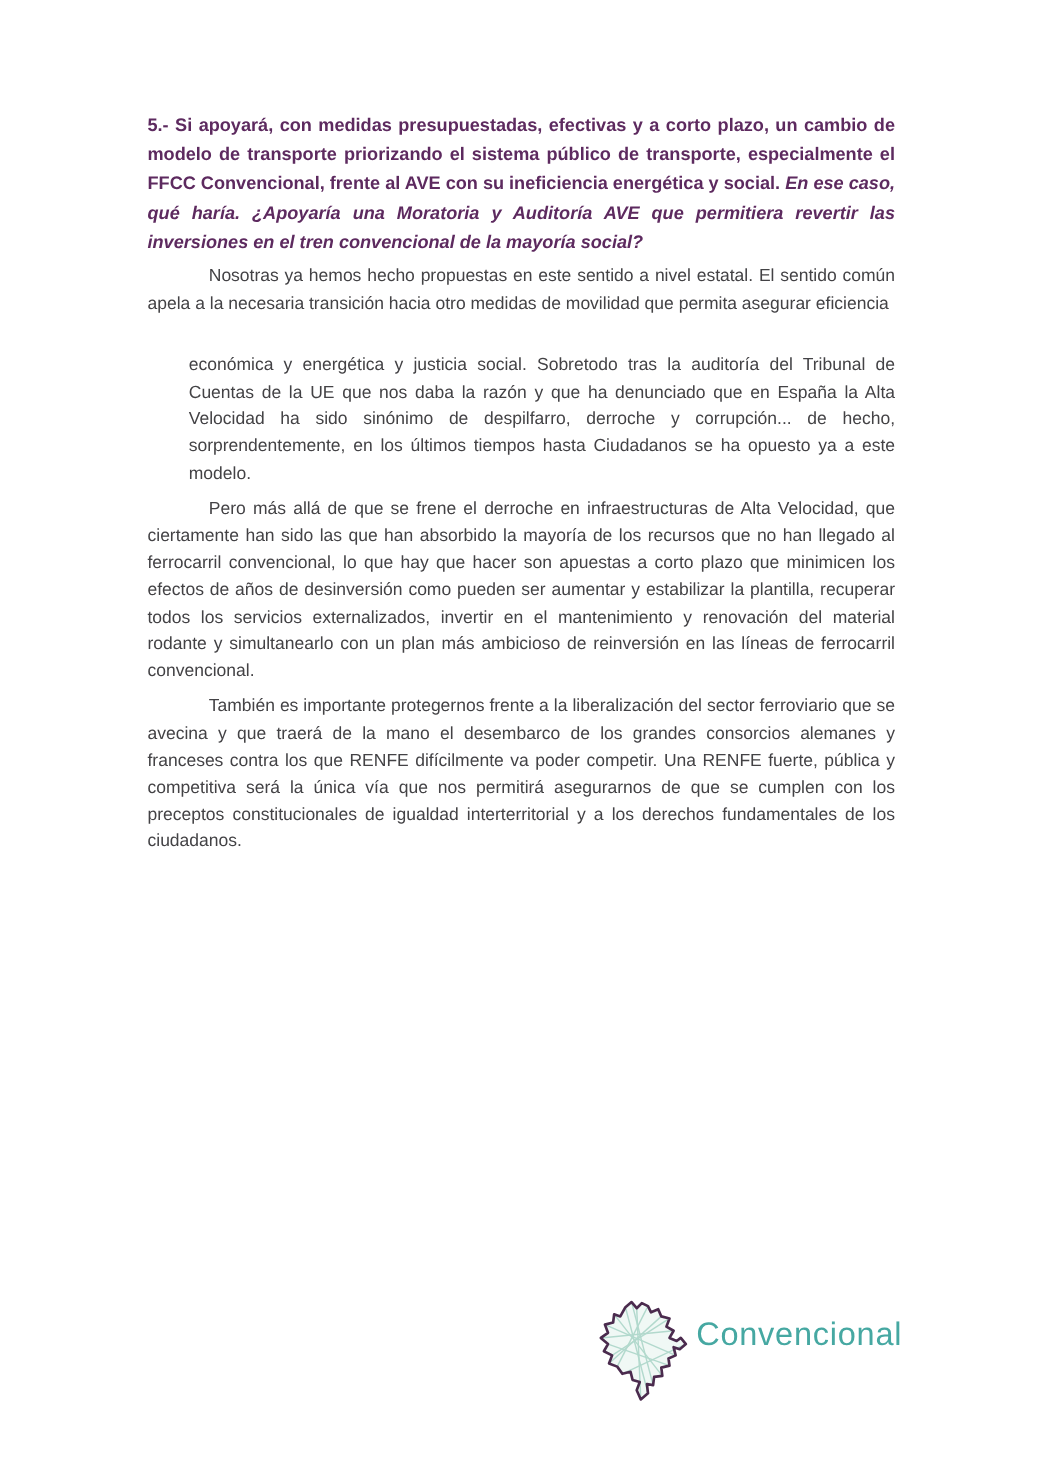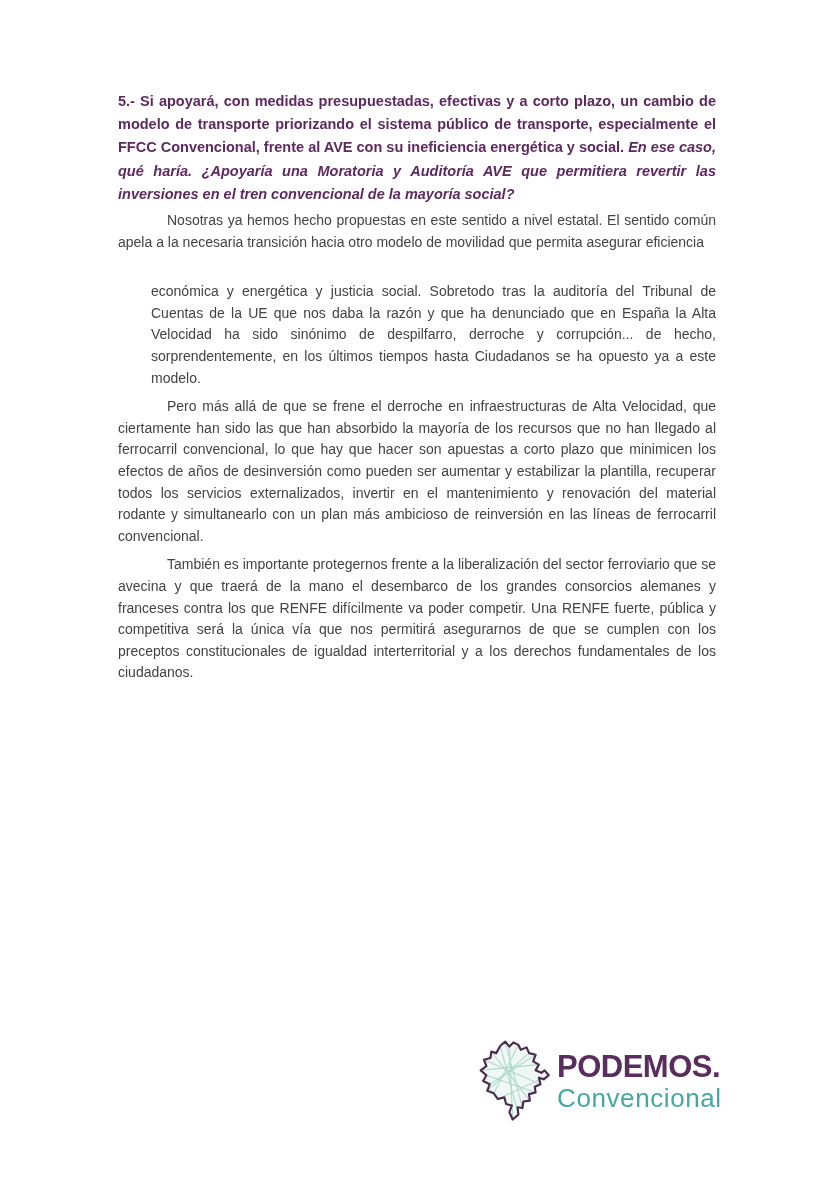--- a/index.html
+++ b/index.html
@@ -66,21 +66,21 @@
 </style>
 </head>
 <body>
 
 <div class="page">
 
   <div class="content">
 
     <p class="question"><span>5.- Si apoyará, con medidas presupuestadas, efectivas y a corto plazo, un cambio de modelo de transporte priorizando el sistema público de transporte, especialmente el FFCC Convencional, frente al AVE con su ineficiencia energética y social.</span> <span class="q-italic">En ese caso, qué haría. ¿Apoyaría una Moratoria y Auditoría AVE que permitiera revertir las inversiones en el tren convencional de la mayoría social?</span></p>
 
-    <p class="body-par indent">Nosotras ya hemos hecho propuestas en este sentido a nivel estatal. El sentido común apela a la necesaria transición hacia otro modelo de movilidad que permita asegurar eficiencia</p>
+    <p class="body-par indent">Nosotras ya hemos hecho propuestas en este sentido a nivel estatal. El sentido común apela a la necesaria transición hacia otro medidas de movilidad que permita asegurar eficiencia</p>
 
     <p class="body-par continuation">económica y energética y justicia social. Sobretodo tras la auditoría del Tribunal de Cuentas de la UE que nos daba la razón y que ha denunciado que en España la Alta Velocidad ha sido sinónimo de despilfarro, derroche y corrupción... de hecho, sorprendentemente, en los últimos tiempos hasta Ciudadanos se ha opuesto ya a este modelo.</p>
 
     <p class="body-par indent">Pero más allá de que se frene el derroche en infraestructuras de Alta Velocidad, que ciertamente han sido las que han absorbido la mayoría de los recursos que no han llegado al ferrocarril convencional, lo que hay que hacer son apuestas a corto plazo que minimicen los efectos de años de desinversión como pueden ser aumentar y estabilizar la plantilla, recuperar todos los servicios externalizados, invertir en el mantenimiento y renovación del material rodante y simultanearlo con un plan más ambicioso de reinversión en las líneas de ferrocarril convencional.</p>
 
     <p class="body-par indent">También es importante protegernos frente a la liberalización del sector ferroviario que se avecina y que traerá de la mano el desembarco de los grandes consorcios alemanes y franceses contra los que RENFE difícilmente va poder competir. Una RENFE fuerte, pública y competitiva será la única vía que nos permitirá asegurarnos de que se cumplen con los preceptos constitucionales de igualdad interterritorial y a los derechos fundamentales de los ciudadanos.</p>
 
   </div>
 
   <div class="logo">
@@ -102,19 +102,18 @@
         <line x1="96" y1="43" x2="34" y2="72"></line>
         <line x1="17" y1="24" x2="86" y2="54"></line>
         <line x1="48" y1="8" x2="52" y2="97"></line>
         <line x1="21" y1="62" x2="72" y2="16"></line>
         <line x1="37" y1="7" x2="59" y2="91"></line>
       </g>
       <path d="M37,7 L43,2 L48,8 L53,3 L59,6 L62,12 L69,9 L72,16 L80,18 L77,26 L84,30 L80,37 L87,40 L91,37 L96,43 L90,48 L84,46 L86,54 L79,57 L80,64 L72,66 L73,74 L65,75 L64,83 L58,82 L59,91 L52,97 L48,88 L51,80 L44,78 L42,70 L34,72 L29,65 L21,62 L24,54 L16,50 L20,43 L13,37 L20,32 L17,24 L25,22 L26,14 L32,16 Z" fill="none" stroke="#4b2b4e" stroke-width="2.6" stroke-linejoin="round"></path>
     </svg>
 
     <div class="logo-text">
-      <div class="brand">PODEMOS.</div>
       <div class="region">Convencional</div>
     </div>
 
   </div>
 
 </div>
 
 </body></html>

